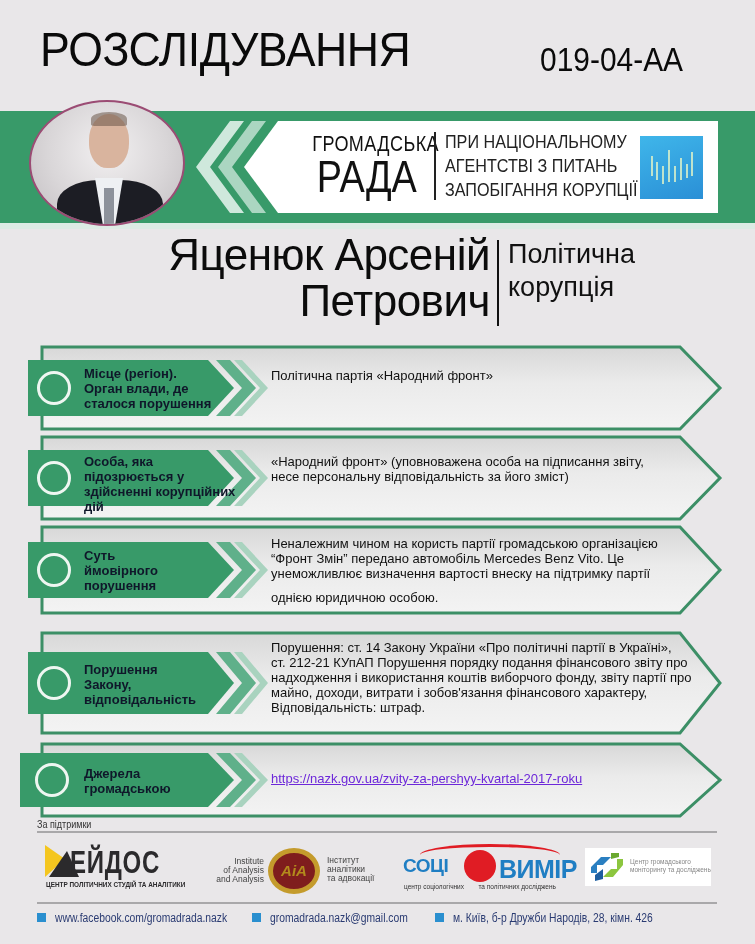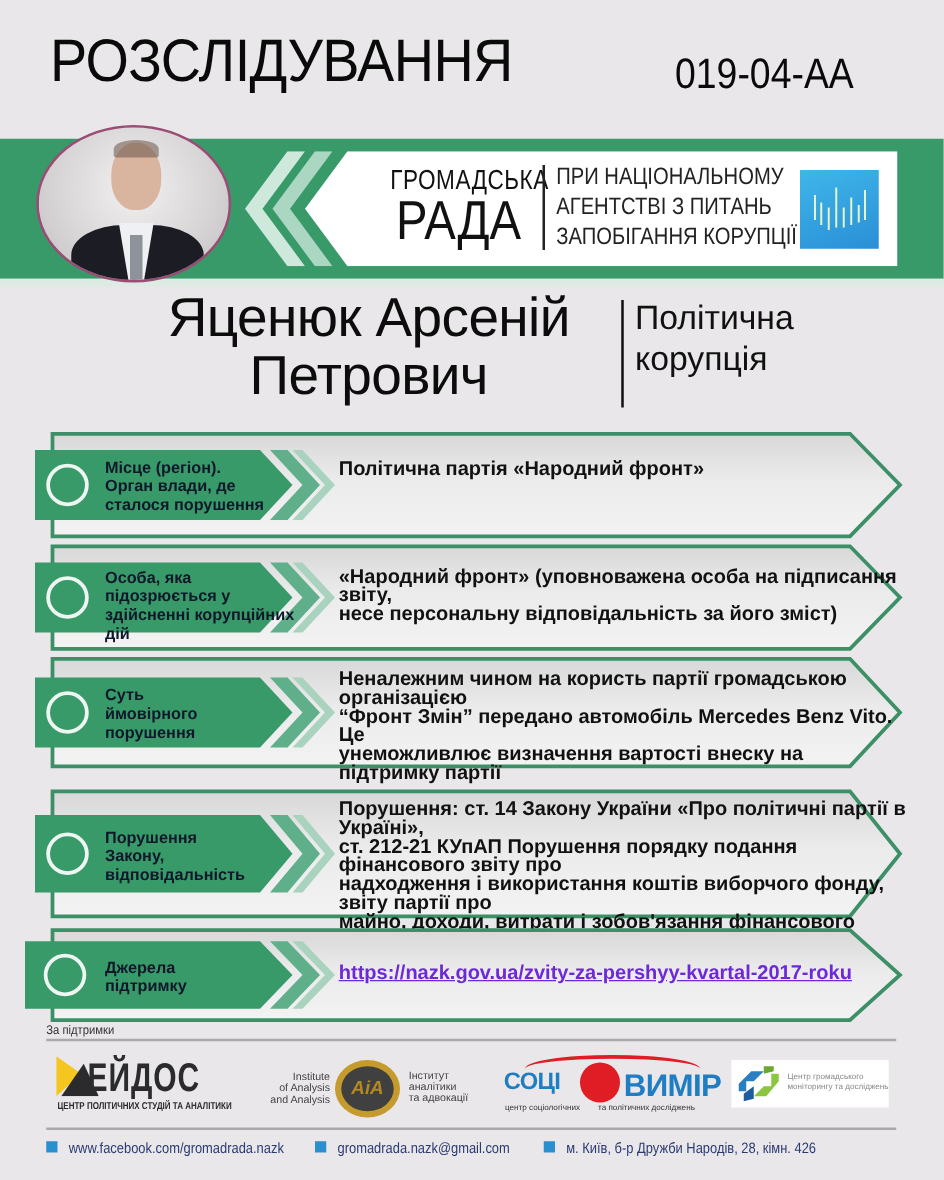--- a/index.html
+++ b/index.html
@@ -19,40 +19,40 @@
   .photo .tie { position: absolute; left: 73px; top: 86px; width: 10px; height: 40px; background: #8d929b; }
 
   .logo-panel { position: absolute; left: 196px; top: 121px; width: 522px; height: 92px; }
   .org-name { position: absolute; left: 287px; top: 131px; width: 140px; text-align: center; font-weight: normal; z-index: 3; }
   .org-name .l1 { font-size: 22px; letter-spacing: 0.5px; display:block; transform: scaleX(0.82); transform-origin: right; }
   .org-name .l2 { font-size: 44px; line-height: 40px; display:block; transform: scaleX(0.86); transform-origin: right; }
   .org-div { position: absolute; left: 434px; top: 132px; width: 2px; height: 68px; background: #222; z-index: 3; }
   .org-sub { position: absolute; left: 445px; top: 130px; font-size: 19px; line-height: 24px; color: #222; z-index: 3; transform: scaleX(0.85); transform-origin: left; white-space: nowrap; }
   .nazk-logo { position: absolute; left: 640px; top: 136px; width: 63px; height: 63px; background: linear-gradient(160deg, #3fb6ea, #2a8fd6); z-index: 3; }
 
-  .name-block { position: absolute; left: 100px; top: 232px; width: 390px; text-align: center; font-size: 44px; line-height: 46px; color: #0c0c0c; letter-spacing: -0.5px; }
+  .name-block { position: absolute; left: 100px; top: 232px; width: 390px; text-align: right; font-size: 44px; line-height: 46px; color: #0c0c0c; letter-spacing: -0.5px; }
   .name-div { position: absolute; left: 497px; top: 240px; width: 2px; height: 86px; background: #111; }
   .category { position: absolute; left: 508px; top: 238px; font-size: 27px; line-height: 33px; color: #111; }
 
   .row { position: absolute; left: 20px; width: 705px; }
   .row svg.frame { position: absolute; left: 0; top: 0; }
   .row .label { position: absolute; left: 64px; font-weight: bold; font-size: 13px; line-height: 15px; color: #0f172a; }
-  .row .content { position: absolute; left: 251px; font-size: 16px; line-height: 15px; color: #111; font-weight: bold; }
+  .row .content { position: absolute; left: 251px; font-size: 13px; line-height: 15px; color: #111; }
   .row .circle { position: absolute; left: 17px; width: 34px; height: 34px; border: 3px solid #eef6f1; border-radius: 50%; }
   .row a { color: #6d28d9; text-decoration: underline; }
 
   .support-label { position: absolute; left: 37px; top: 819px; font-size: 10px; color: #333; transform: scaleX(0.9); transform-origin: left; }
   .hline { position: absolute; left: 37px; width: 680px; height: 2px; background: #a9a8aa; }
 
   .logo { position: absolute; }
   .eidos-word { position: absolute; left: 70px; top: 844px; font-size: 32px; font-weight: bold; color: #2b2a2c; letter-spacing: 1px; transform: scaleX(0.75); transform-origin: left; }
   .eidos-sub { position: absolute; left: 46px; top: 880px; font-size: 8px; font-weight: bold; color: #2b2a2c; transform: scaleX(0.8); transform-origin: left; white-space: nowrap; }
   .iaa-en { position: absolute; left: 204px; top: 857px; width: 60px; text-align: right; font-size: 8.5px; line-height: 9px; color: #444; }
   .iaa-uk { position: absolute; left: 327px; top: 856px; font-size: 8.5px; line-height: 9px; color: #444; }
-  .iaa-ring { position: absolute; left: 268px; top: 848px; width: 52px; height: 46px; border-radius: 50%; border: 5px solid #c49b2c; background: #404040; color: #b38a1c; font-weight: bold; font-size: 15px; text-align: center; line-height: 36px; font-style: italic; }
+  .iaa-ring { position: absolute; left: 268px; top: 848px; width: 52px; height: 46px; border-radius: 50%; border: 5px solid #c49b2c; background: #7f1d1d; color: #b38a1c; font-weight: bold; font-size: 15px; text-align: center; line-height: 36px; font-style: italic; }
   .soc-l { position: absolute; left: 403px; top: 855px; font-size: 19px; font-weight: bold; color: #1f7ec3; letter-spacing: -0.5px; }
   .soc-dot { position: absolute; left: 464px; top: 850px; width: 32px; height: 32px; border-radius: 50%; background: #e01c24; }
   .soc-r { position: absolute; left: 499px; top: 855px; font-size: 25px; font-weight: bold; color: #1f7ec3; letter-spacing: -0.5px; }
   .soc-arc { position: absolute; left: 420px; top: 844px; width: 140px; height: 22px; border-top: 3px solid #e01c24; border-radius: 50% 50% 0 0; }
   .soc-sub { position: absolute; left: 404px; top: 883px; font-size: 6.5px; color: #333; white-space: nowrap; }
   .cgm-box { position: absolute; left: 585px; top: 848px; width: 126px; height: 38px; background: #fff; }
   .cgm-text { position: absolute; left: 630px; top: 858px; font-size: 6.5px; line-height: 8px; color: #888; }
 
   .contacts { position: absolute; top: 911px; left: 37px; font-size: 12px; color: #2a3b72; }
   .contact { position: absolute; white-space: nowrap; transform: scaleX(0.86); transform-origin: left; }
@@ -209,21 +209,21 @@
 <div class="row" style="top:741px;height:78px">
   <svg class="frame" width="705" height="78" viewBox="0 0 705 78">
     <polygon points="22,3 660,3 700,39 660,75 22,75" fill="url(#rowfill)" stroke="#3c8f66" stroke-width="3"></polygon>
     <polygon points="0,12 188,12 214,39 188,66 0,66" fill="#389a69"></polygon>
     <polygon points="196,12 210,12 236,39 210,66 196,66 222,39" fill="#5fb08a"></polygon>
     <polygon points="214,12 222,12 248,39 222,66 214,66 240,39" fill="#a9d3bf"></polygon>
   </svg>
   <div class="circle" style="top:22px;left:15px"></div>
   <div class="label" style="top:25px;left:64px">
     <div>Джерела</div>
-      <div>підтримку</div>
+      <div>громадською</div>
   </div>
   <div class="content" style="top:30px">
     <a href="#">https://nazk.gov.ua/zvity-za-pershyy-kvartal-2017-roku</a>
   </div>
 </div>
 
 <div class="support-label">За підтримки</div>
 <div class="hline" style="top:831px"></div>
 
 <svg class="logo" style="left:45px;top:845px" width="34" height="32" viewBox="0 0 34 32">

